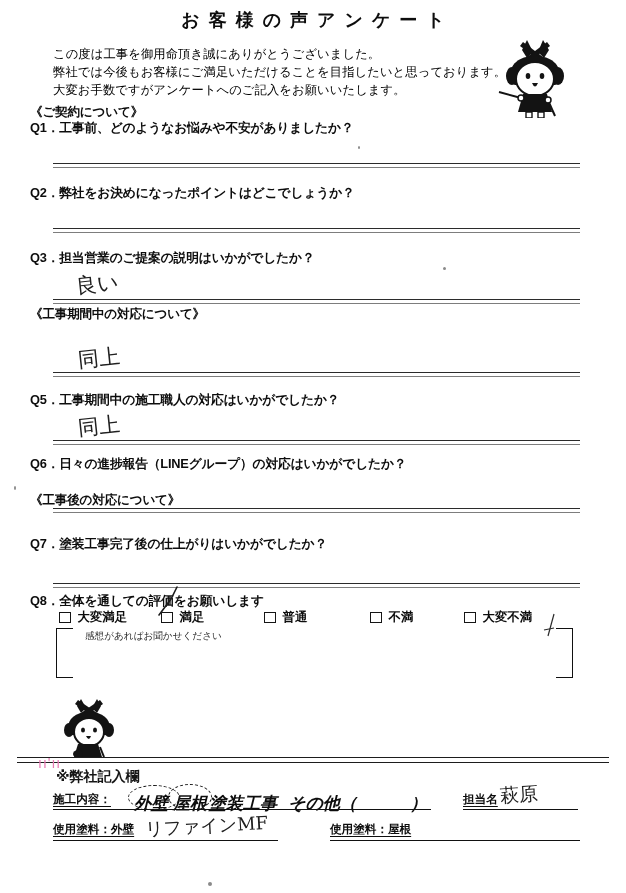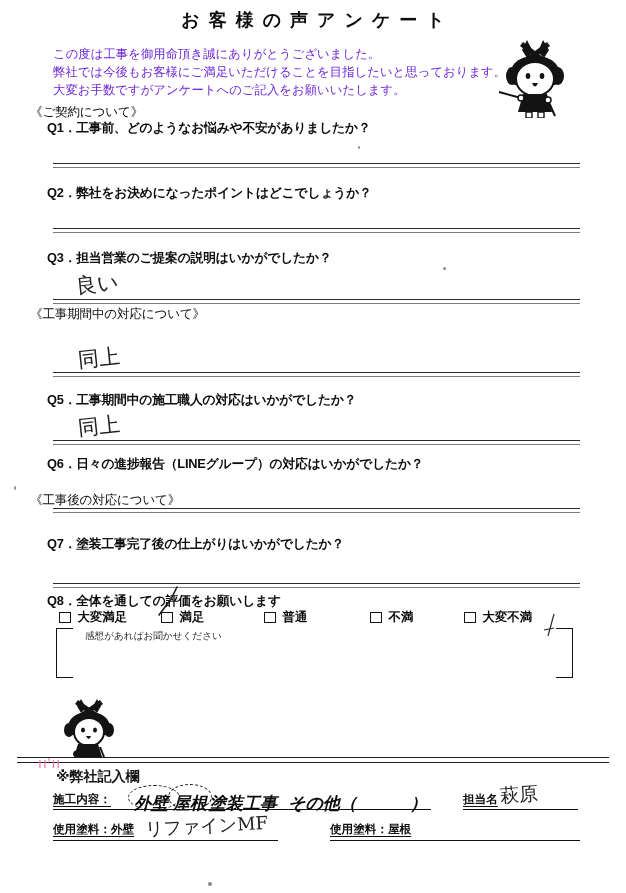--- a/index.html
+++ b/index.html
@@ -30,21 +30,21 @@
     letter-spacing: 9px;
     text-indent: 9px;
     color: #0d0d0d;
   }
   .intro {
     position: absolute;
     left: 53px;
     top: 45px;
     font-size: 12.3px;
     line-height: 18.2px;
-    color: #6d28d9;
+    color: #000000;
     white-space: nowrap;
   }
   .intro div { letter-spacing: .1px; }
 
   
   .mascot-top {
     position: absolute;
     left: 497px;
     top: 36px;
     width: 74px;
@@ -56,34 +56,33 @@
     top: 697px;
     width: 62px;
     height: 62px;
   }
 
   
   .section-head {
     position: absolute;
     left: 30px;
     font-size: 12.6px;
-    font-weight: normal;
+    font-weight: bold;
     color: #0d0d0d;
     white-space: nowrap;
     letter-spacing: -0.2px;
   }
   .question {
     position: absolute;
     left: 30px;
     font-size: 12.8px;
     font-weight: bold;
     color: #0d0d0d;
     white-space: nowrap;
     letter-spacing: -0.2px;
-    margin-left: 17px;
   }
 
   
   .answer-rule {
     position: absolute;
     left: 53px;
     width: 527px;
     height: 3px;
     border-top: 1.4px solid #2b2b2b;
     border-bottom: 1.4px solid #7d7d7d;

